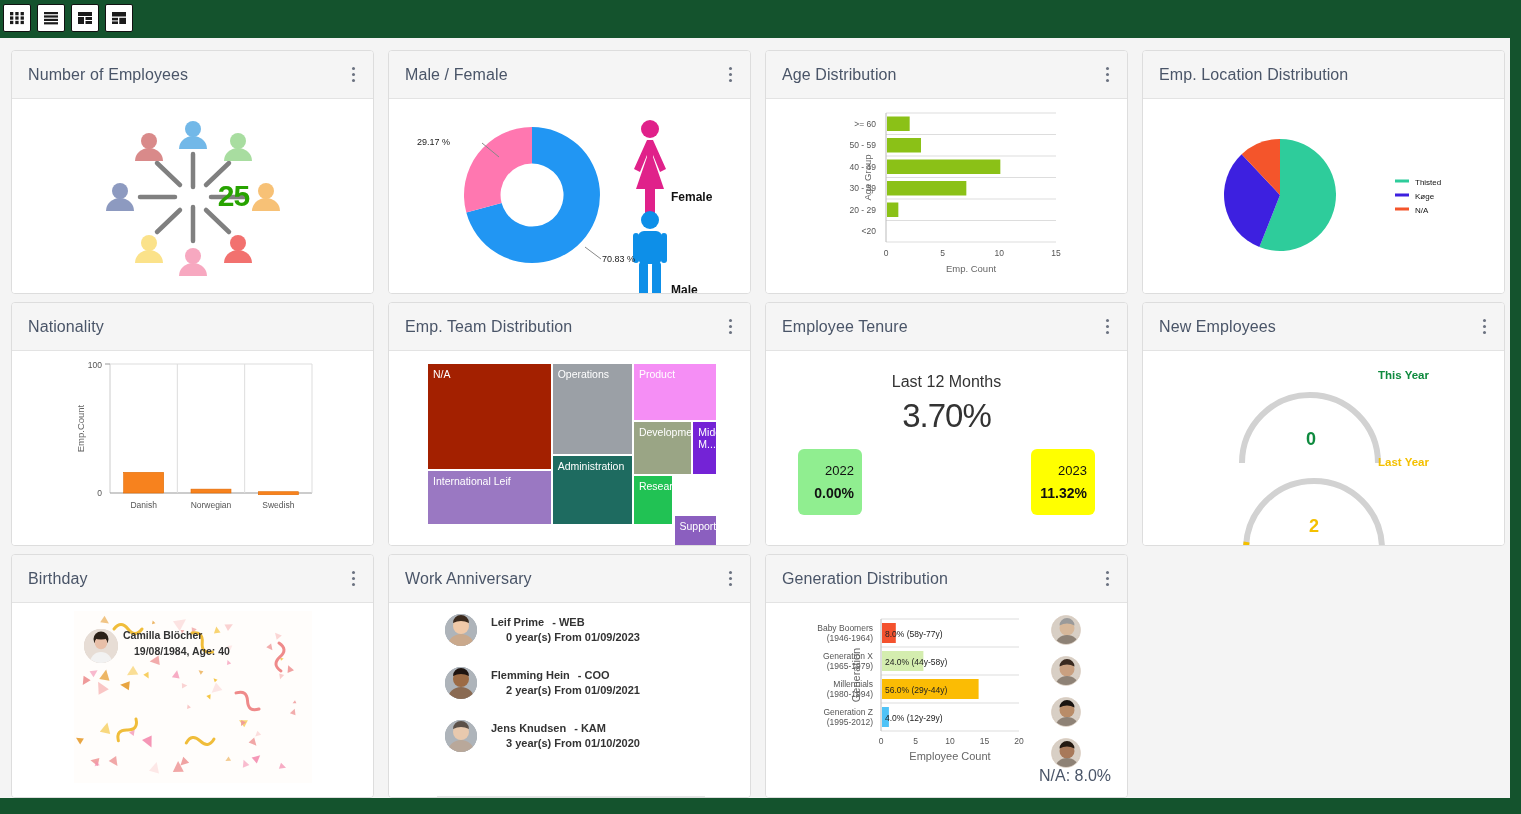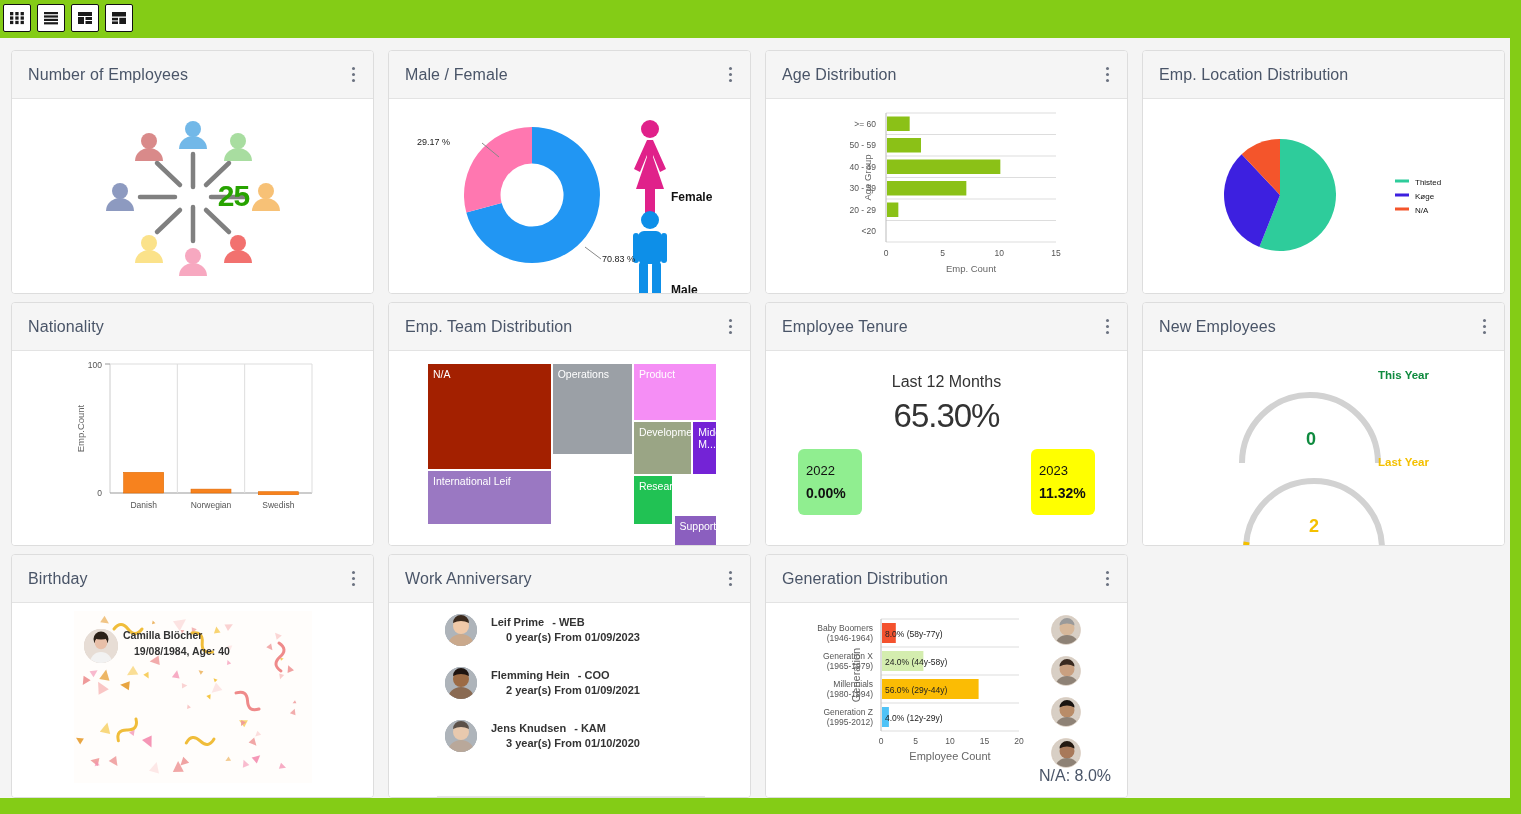--- a/index.html
+++ b/index.html
@@ -2,21 +2,21 @@
 <html><head>
 <meta charset="utf-8">
 <style>
   * { box-sizing: border-box; margin: 0; padding: 0; }
   html, body {
     width: 1521px; height: 814px;
     background: #ffffff;
     font-family: "Liberation Sans", sans-serif;
     overflow: hidden;
   }
-  .page { position: relative; width: 1521px; height: 814px; background:#84cc16;text-decoration:underline; }
+  .page { position: relative; width: 1521px; height: 814px; background:#14532d;text-decoration:underline; }
 
   
   .toolbar { position:absolute; left:0; top:0; height:40px; display:flex; gap:6px; padding:4px 0 0 3px; z-index:20;}
   .tbtn {
     width:28px; height:28px; border:1px solid #111; background:#fff;
     display:flex; align-items:center; justify-content:center; cursor:pointer;
     border-radius:2px;
   }
   .tbtn svg { display:block; }
 
@@ -70,21 +70,21 @@
   .tm div {
     position:absolute; color:#fff; font-size:10.5px; line-height:12px;
     padding:4px 5px; overflow:hidden; border:1px solid #fff;
   }
 
   
   .ten-sub { text-align:center; font-size:16px; color:#333; margin-top:22px; }
   .ten-big { text-align:center; font-size:33px; color:#333; margin-top:6px; letter-spacing:-1px; }
   .chipwrap { display:flex; justify-content:space-between; padding:14px 32px 0 32px; }
   .chip { width:64px; height:66px; border-radius:6px; display:flex; flex-direction:column;
-          justify-content:center; padding:0 8px; gap:7px; }
+          align-items:flex-end; justify-content:center; padding:0 8px; gap:7px; }
   .chip .y { font-size:13px; color:#111; }
   .chip .v { font-size:14px; color:#111; font-weight:bold; }
 
   
   .gauge-label { position:absolute; font-size:11.5px; font-weight:bold; }
   .gauge-val { position:absolute; font-size:18px; font-weight:bold; }
 
   
   .bday-box { position:absolute; left:62px; top:8px; width:238px; height:172px;
               background:#fffdfb; overflow:hidden; }
@@ -379,40 +379,41 @@
               <i></i>
               <i></i>
             </span>
       </div>
       <div class="card-body">
         <div class="tm" id="treemap">
               <div style="left: 0%; top: 0%; width: 43%; height: 66%; background: rgb(163, 32, 0);"><span>N/A</span></div>
               <div style="left: 43%; top: 0%; width: 28%; height: 57%; background: rgb(155, 160, 166);"><span>Operations</span></div>
               <div style="left: 71%; top: 0%; width: 29%; height: 36%; background: rgb(245, 142, 245);"><span>Product</span></div>
               <div style="left: 0%; top: 66%; width: 43%; height: 34%; background: rgb(154, 120, 194);"><span>International Leif</span></div>
+              <div style="left: 43%; top: 57%; width: 28%; height: 43%; background: rgb(30, 107, 96);"><span>Administration</span></div>
               <div style="left: 71%; top: 36%; width: 20.5%; height: 33%; background: rgb(154, 165, 133);"><span>Development</span></div>
               <div style="left: 91.5%; top: 36%; width: 8.5%; height: 33%; background: rgb(116, 35, 214);"><span>Middle M...</span></div>
               <div style="left: 71%; top: 69%; width: 14%; height: 31%; background: rgb(33, 194, 84);"><span>Research</span></div>
               <div style="left: 85%; top: 69%; width: 15%; height: 31%; background: rgb(139, 95, 191); margin-top: 40px;"><span>Support</span></div>
             </div>
       </div>
     </div>
 
     <div class="card">
       <div class="card-head">
         <span class="card-title">Employee Tenure</span>
         <span class="kebab">
               <i></i>
               <i></i>
               <i></i>
             </span>
       </div>
       <div class="card-body">
         <div class="ten-sub">Last 12 Months</div>
-        <div class="ten-big">65.30%</div>
+        <div class="ten-big">3.70%</div>
         <div class="chipwrap">
           <div class="chip" id="chip-left" style="background: rgb(144, 238, 144);">
             <span class="y">2022</span>
             <span class="v">0.00%</span>
           </div>
           <div class="chip" id="chip-right" style="background: rgb(255, 255, 0);">
             <span class="y">2023</span>
             <span class="v">11.32%</span>
           </div>
         </div>

